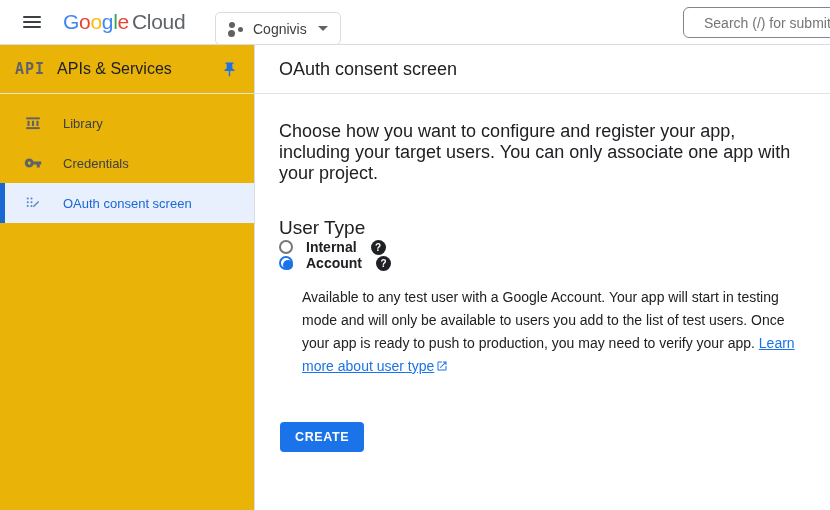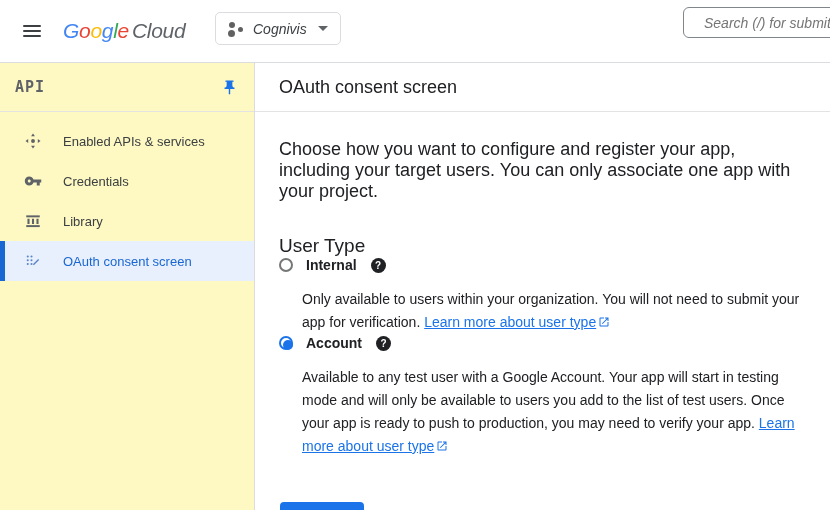--- a/index.html
+++ b/index.html
@@ -1,41 +1,41 @@
 <!DOCTYPE html>
 <html><head>
 <meta charset="utf-8">
 <style>
   * { margin:0; padding:0; box-sizing:border-box; }
   html,body { width:830px; height:510px; }
   body { font-family:"Liberation Sans", sans-serif; background:#fff; color:#202124; }
   .page { position:relative; width:830px; height:510px; overflow:hidden; background:#fff; }
 
   
-  .topbar { position:relative; height:63px; border-bottom:1px solid #dadce0; display:flex; align-items:center; background:#fff;font-style:italic; }
+  .topbar { position:relative; height:45px; border-bottom:1px solid #dadce0; display:flex; align-items:center; background:#fff; }
   .hamburger { width:18px; height:12px; margin-left:23px; display:flex; flex-direction:column; justify-content:space-between; cursor:pointer; }
   .hamburger span { display:block; height:2px; background:#3c4043; border-radius:1px; }
   .brand { margin-left:22px; font-size:21px; letter-spacing:-0.3px; white-space:nowrap; cursor:pointer; }
   .brand .cloud { color:#5f6368; margin-left:3px; }
   .g0,.g3 { color:#4285F4; } .g1,.g5 { color:#EA4335; } .g2 { color:#FBBC05; } .g4 { color:#34A853; }
 
   .project-btn { position:absolute; left:215px; top:12px; height:33px; display:flex; align-items:center; gap:9px; padding:0 12px; border:1px solid #dadce0; border-radius:5px; background:#fff; cursor:pointer; }
   .proj-dots { position:relative; width:16px; height:16px; }
   .proj-dots i { position:absolute; background:#616161; border-radius:50%; }
   .proj-dots i:nth-child(1){ width:6px; height:6px; left:1px; top:1px; }
   .proj-dots i:nth-child(2){ width:7px; height:7px; left:0; top:9px; }
   .proj-dots i:nth-child(3){ width:5px; height:5px; left:10px; top:6px; }
   .project-btn .plabel { font-size:14px; color:#3c4043; }
   .caret-down { width:0; height:0; border-left:5px solid transparent; border-right:5px solid transparent; border-top:5px solid #5f6368; margin-left:2px; }
 
   .searchbox { position:absolute; left:683px; top:7px; width:170px; height:31px; border:1px solid #80868b; border-radius:6px; display:flex; align-items:center; padding-left:20px; overflow:hidden; white-space:nowrap; color:#757575; font-size:14px; background:#fff; cursor:text; }
 
   
   .layout { display:flex; height:465px; }
-  .sidebar { width:255px; min-width:255px; border-right:1px solid #dadce0; background:#fef9c3; }
+  .sidebar { width:255px; min-width:255px; border-right:1px solid #dadce0; background:#eab308; }
   .sidebar-header { height:49px; border-bottom:1px solid #e3e3e3; display:flex; align-items:center; padding-left:15px; }
   .api-logo { font-family:"DejaVu Sans Mono", monospace; font-weight:bold; font-size:15px; letter-spacing:1px; color:#5f6368; margin-right:12px; }
   .sidebar-title { font-size:16px; color:#202124; }
   .pin-btn { margin-left:auto; margin-right:16px; cursor:pointer; display:flex; }
 
   .nav { padding-top:9px; }
   .nav-item { height:40px; display:flex; align-items:center; padding-left:19px; border-left:5px solid transparent; cursor:pointer; }
   .nav-item .nicon { width:18px; height:18px; margin-right:21px; display:flex; align-items:center; justify-content:center; }
   .nav-item .nlabel { font-size:13px; color:#3c4043; }
   .nav-item.selected { background:#e8f0fe; border-left-color:#1967d2; }
@@ -90,62 +90,51 @@
     <div class="searchbox">
       <span>Search (/) for submit</span>
     </div>
   </div>
 
   <div class="layout">
 
     <div class="sidebar">
       <div class="sidebar-header">
         <span class="api-logo">API</span>
+        <span class="sidebar-title">APIs &amp; Services</span>
         <span class="pin-btn">
           <svg width="17" height="17" viewBox="0 0 24 24" fill="#1a73e8">
               <path d="M16 9V4h1c.55 0 1-.45 1-1s-.45-1-1-1H7c-.55 0-1 .45-1 1s.45 1 1 1h1v5c0 1.66-1.34 3-3 3v2h5.97v7l1 1 1-1v-7H19v-2c-1.66 0-3-1.34-3-3z"></path>
             </svg>
         </span>
       </div>
 
       <div class="nav">
 
-        <div class="nav-item">
-          <span class="nicon">
-            <svg width="18" height="18" viewBox="0 0 24 24" fill="#5f6368">
-              <circle cx="12" cy="12" r="2.6"></circle>
-              <path d="M12 2l2.6 3.6H9.4z"></path>
-                <path d="M12 22l-2.6-3.6h5.2z"></path>
-              <path d="M2 12l3.6-2.6v5.2z"></path>
-                <path d="M22 12l-3.6 2.6V9.4z"></path>
-            </svg>
-          </span>
-          <span class="nlabel">Enabled APIs &amp; services</span>
-        </div>
-
-        <div class="nav-item">
-          <span class="nicon">
-            <svg width="18" height="18" viewBox="0 0 24 24" fill="#5f6368">
-              <path d="M12.65 10C11.83 7.67 9.61 6 7 6c-3.31 0-6 2.69-6 6s2.69 6 6 6c2.61 0 4.83-1.67 5.65-4H17v4h4v-4h2v-4H12.65zM7 14c-1.1 0-2-.9-2-2s.9-2 2-2 2 .9 2 2-.9 2-2 2z"></path>
-            </svg>
-          </span>
-          <span class="nlabel">Credentials</span>
-        </div>
 
         <div class="nav-item">
           <span class="nicon">
             <svg width="18" height="18" viewBox="0 0 24 24" fill="#5f6368">
               <rect x="3" y="4.5" width="18" height="2.6"></rect>
               <rect x="4.6" y="9" width="2.8" height="7"></rect>
                 <rect x="10.6" y="9" width="2.8" height="7"></rect>
                 <rect x="16.6" y="9" width="2.8" height="7"></rect>
               <rect x="3" y="17.5" width="18" height="2.6"></rect>
             </svg>
           </span>
           <span class="nlabel">Library</span>
+        </div>
+
+        <div class="nav-item">
+          <span class="nicon">
+            <svg width="18" height="18" viewBox="0 0 24 24" fill="#5f6368">
+              <path d="M12.65 10C11.83 7.67 9.61 6 7 6c-3.31 0-6 2.69-6 6s2.69 6 6 6c2.61 0 4.83-1.67 5.65-4H17v4h4v-4h2v-4H12.65zM7 14c-1.1 0-2-.9-2-2s.9-2 2-2 2 .9 2 2-.9 2-2 2z"></path>
+            </svg>
+          </span>
+          <span class="nlabel">Credentials</span>
         </div>
 
         <div class="nav-item selected">
           <span class="nicon">
             <svg width="18" height="18" viewBox="0 0 24 24" fill="#5c85c6">
               <circle cx="5" cy="6" r="1.4"></circle>
                 <circle cx="10" cy="6" r="1.4"></circle>
               <circle cx="5" cy="11" r="1.4"></circle>
                 <circle cx="10" cy="11" r="1.4"></circle>
               <circle cx="5" cy="16" r="1.4"></circle>
@@ -169,23 +158,20 @@
         <p class="intro">Choose how you want to configure and register your app, including your target users. You can only associate one app with your project.</p>
 
         <h2 class="ut-heading">User Type</h2>
 
         
         <div class="option-row">
           <span class="radio"></span>
           <span class="option-label">Internal</span>
           <span class="help-icon">?</span>
         </div>
-        <p class="option-desc"><span>Only available to users within your organization. You will not need to submit your app for verification. </span><a class="learn-link">Learn more about user type</a><span class="launch-icon"><svg width="12" height="12" viewBox="0 0 24 24" fill="#1a73e8">
-                <path d="M19 19H5V5h7V3H5c-1.11 0-2 .9-2 2v14c0 1.1.89 2 2 2h14c1.1 0 2-.9 2-2v-7h-2v7zM14 3v2h3.59l-9.83 9.83 1.41 1.41L19 6.41V10h2V3h-7z"></path>
-              </svg></span></p>
 
         
         <div class="option-row">
           <span class="radio checked"></span>
           <span class="option-label">Account</span>
           <span class="help-icon">?</span>
         </div>
         <p class="option-desc"><span>Available to any test user with a Google Account. Your app will start in testing mode and will only be available to users you add to the list of test users. Once your app is ready to push to production, you may need to verify your app. </span><a class="learn-link">Learn more about user type</a><span class="launch-icon"><svg width="12" height="12" viewBox="0 0 24 24" fill="#1a73e8">
                 <path d="M19 19H5V5h7V3H5c-1.11 0-2 .9-2 2v14c0 1.1.89 2 2 2h14c1.1 0 2-.9 2-2v-7h-2v7zM14 3v2h3.59l-9.83 9.83 1.41 1.41L19 6.41V10h2V3h-7z"></path>
               </svg></span></p>

